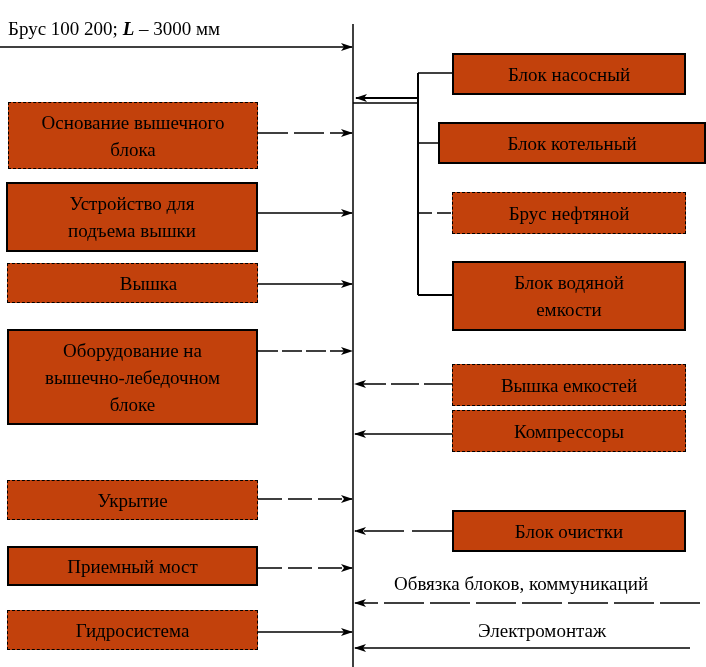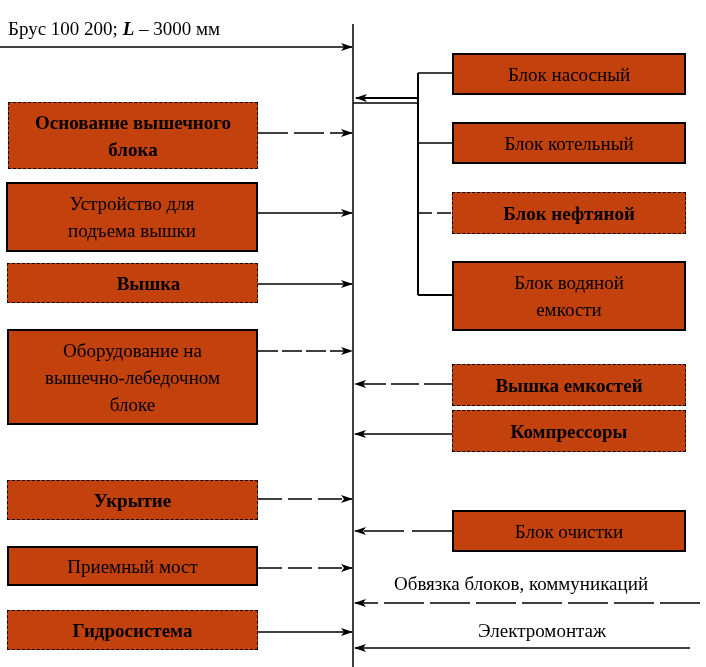--- a/index.html
+++ b/index.html
@@ -1,21 +1,21 @@
 <!DOCTYPE html>
 <html><head>
 <meta charset="utf-8">
 <style>
   html, body { margin: 0; padding: 0; background: #ffffff; }
   body { width: 706px; height: 667px; position: relative; overflow: hidden;
          font-family: "Liberation Serif", "DejaVu Serif", serif; color: #000; }
   .box { position: absolute; border: 2px solid #000; background: #c2410c; box-sizing: border-box;
          display: flex; align-items: center; justify-content: center; text-align: center;
          font-size: 19px; line-height: 27px; }
-  .box.dashed { border-style: dashed; border-width: 1.5px; font-weight: bold; }
+  .box.dashed { border-style: dashed; border-width: 1.5px; }
   .lbl { position: absolute; font-size: 19px; white-space: nowrap; }
   svg.lines { position: absolute; left: 0; top: 0; }
   .box span { white-space: pre-line; }
 </style>
 </head>
 <body>
 
 <svg class="lines" width="706" height="667">
   <defs>
     <marker id="arr" markerWidth="12" markerHeight="8" refX="11" refY="4" orient="auto" markerUnits="userSpaceOnUse">
@@ -74,25 +74,25 @@
 <div class="box" style="left:7px; top:546px; width:251px; height:40px;">
     <span>Приемный мост</span>
   </div>
 <div class="box dashed" style="left:7px; top:610px; width:251px; height:40px;">
     <span>Гидросистема</span>
   </div>
 
 <div class="box" style="left:452px; top:53px; width:234px; height:42px;">
     <span>Блок насосный</span>
   </div>
-<div class="box" style="left:452px; top:122px; width:234px; height:42px;align-items:center;">
+<div class="box" style="left:438px; top:122px; width:268px; height:42px;align-items:center;">
     <span>Блок котельный</span>
   </div>
 <div class="box dashed" style="left:452px; top:192px; width:234px; height:42px;">
-    <span>Блок нефтяной</span>
+    <span>Брус нефтяной</span>
   </div>
 <div class="box" style="left:452px; top:261px; width:234px; height:70px;">
     <span>Блок водяной
 емкости</span>
   </div>
 
 <div class="box dashed" style="left:452px; top:364px; width:234px; height:42px;">
     <span>Вышка емкостей</span>
   </div>
 <div class="box dashed" style="left:452px; top:410px; width:234px; height:42px;">

